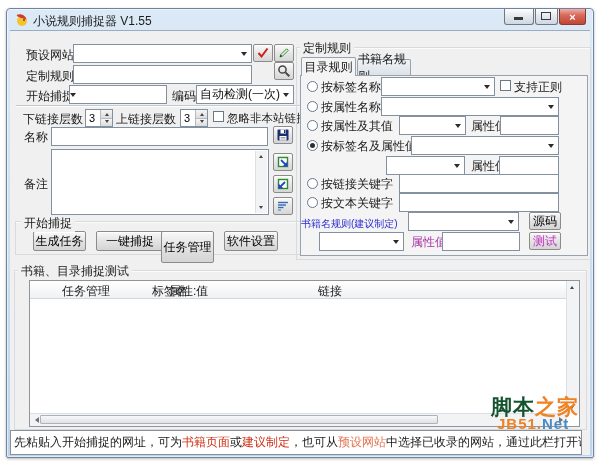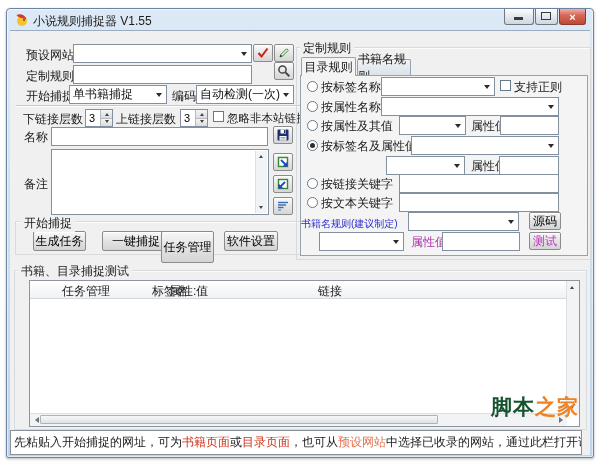--- a/index.html
+++ b/index.html
@@ -125,21 +125,20 @@
     <input class="txt" style="left: 63px; top: 34px; width: 179px; height: 19px;" value="">
     <div class="ibtn" style="left:264px;top:31px">
       <svg width="14" height="14" viewBox="0 0 14 14">
         <circle cx="5.5" cy="5.5" r="3.6" fill="none" stroke="#444" stroke-width="1.5"></circle>
         <line x1="8.4" y1="8.4" x2="12.3" y2="12.3" stroke="#444" stroke-width="2"></line>
       </svg>
     </div>
 
     <span class="lbl" style="left:16px;top:58px">开始捕捉</span>
     <div class="combo" style="left:59px;top:54px;width:98px;height:19px">
-      <span class="val">单书籍捕捉</span>
       <span class="arr"></span>
     </div>
     <span class="lbl" style="left:162px;top:58px">编码</span>
     <div class="combo" style="left:186px;top:54px;width:98px;height:19px">
       <span class="val">自动检测(一次)</span>
       <span class="arr"></span>
     </div>
 
     <div class="divider" style="left:6px;top:74px;width:288px"></div>
 
@@ -214,21 +213,21 @@
         <line x1="2" y1="3.5" x2="12" y2="3.5" stroke="#3a6ab0" stroke-width="1.4"></line>
         <line x1="2" y1="6" x2="10" y2="6" stroke="#3a6ab0" stroke-width="1.4"></line>
         <line x1="2" y1="8.5" x2="7.5" y2="8.5" stroke="#3a6ab0" stroke-width="1.4"></line>
         <line x1="2" y1="11" x2="5" y2="11" stroke="#6a9ad0" stroke-width="1.4"></line>
       </svg>
     </div>
 
     <div class="gbox" style="left:5px;top:190px;width:289px;height:34px"></div>
     <span class="glabel" style="left:11px;top:184px">开始捕捉</span>
     <div class="btn" style="left:23px;top:200px;width:53px;height:20px">生成任务</div>
-    <div class="btn" style="left:92px;top:200px;width:68px;height:20px">一键捕捉</div>
+    <div class="btn" style="left:86px;top:200px;width:68px;height:20px">一键捕捉</div>
     <div class="btn" style="left:151px;top:200px;width:53px;height:32px">任务管理</div>
     <div class="btn" style="left:214px;top:200px;width:54px;height:20px">软件设置</div>
 
     <div class="gbox" style="left:286px;top:16px;width:295px;height:213px"></div>
     <span class="glabel" style="left:290px;top:9px">定制规则</span>
 
     <div class="tab active" style="left:291px;top:26px;width:55px;height:19px">目录规则</div>
     <div class="tab inactive" style="left:347px;top:28px;width:54px;height:17px">书籍名规则</div>
     <div class="tabpanel" style="left:290px;top:44px;width:288px;height:181px"></div>
 
@@ -319,21 +318,24 @@
         <span class="hthumb"></span>
         <span class="sarr" style="right:0;top:1px">
             <span class="tri-r"></span>
           </span>
       </div>
     </div>
 
     <div class="wm1" style="left:481px;top:362px">
       <span style="color:#14532d">脚本</span><span style="color:#ef8222">之家</span>
     </div>
+    <div class="wm2" style="left:487px;top:384px">
+      <span style="color:#ef8222">JB51.</span><span style="color:#4a8cc0">Net</span>
+    </div>
 
     <div class="status" style="left:0;top:399px;width:572px;height:25px">
       <span>
-        <span>先粘贴入开始捕捉的网址，可为</span><span class="hl-red">书籍页面</span><span>或</span><span class="hl-red">目录页面</span><span>，也可从</span><span class="hl-salmon">预设网站</span><span>中选择已收录的网站，通过此栏打开该网站进行搜书！</span>
+        <span>先粘贴入开始捕捉的网址，可为</span><span class="hl-red">书籍页面</span><span>或</span><span class="hl-red">建议制定</span><span>，也可从</span><span class="hl-salmon">预设网站</span><span>中选择已收录的网站，通过此栏打开该网站进行搜书！</span>
       </span>
     </div>
 
   </div>
 </div>
 
 </body></html>

